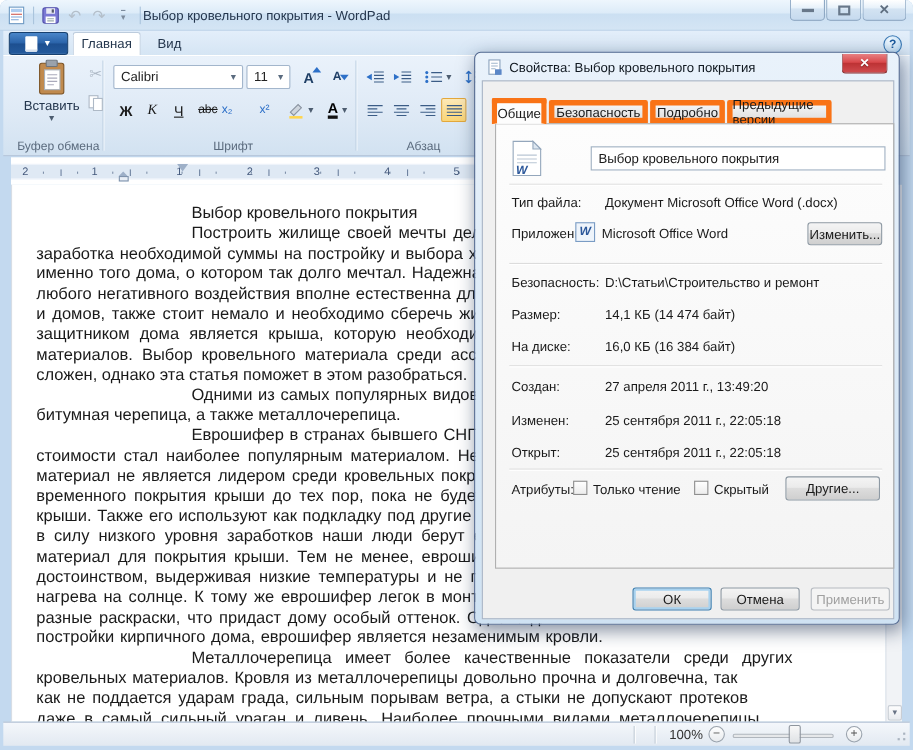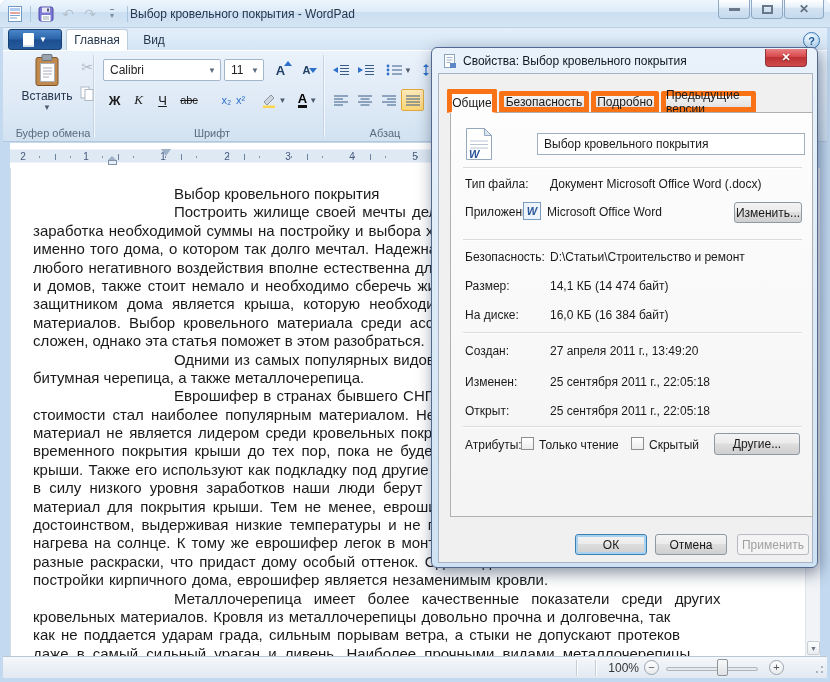--- a/index.html
+++ b/index.html
@@ -213,21 +213,21 @@
     <div class="ab-btn" style="left:265px;top:8px;width:25px;">
       <span class="grow-a">A<span class="tri up"></span></span>
     </div>
     <div class="ab-btn" style="left:292px;top:8px;width:23px;">
       <span class="grow-a" style="font-size:11px;">A<span class="tri dn"></span></span>
     </div>
     <div class="fmt-btn b" style="left:100px;">Ж</div>
     <div class="fmt-btn i" style="left:124px;">К</div>
     <div class="fmt-btn u" style="left:148px;">Ч</div>
     <div class="fmt-btn s" style="left:172px;width:28px;font-size:11px;">abc</div>
-    <div class="fmt-btn" style="left:212px;font-size:11px;color:#2d70c8;">x₂</div>
+    <div class="fmt-btn" style="left:192px;font-size:11px;color:#2d70c8;">x₂</div>
     <div class="fmt-btn" style="left:226px;font-size:11px;color:#2d70c8;">x²</div>
     <div class="ab-btn" style="left:254px;top:38px;width:33px;">
       <svg width="16" height="15">
           <polygon points="3,9 10,2 13,5 6,12" fill="#cfd6de" stroke="#8a93a0"></polygon>
           <rect x="2" y="12.5" width="12" height="2.5" fill="#ffd54d"></rect>
         </svg>
       <span class="mini-arrow">▼</span>
     </div>
     <div class="ab-btn" style="left:289px;top:38px;width:31px;">
       <span style="font-weight:bold;font-size:13px;border-bottom:3px solid #111;line-height:13px;">A</span>

